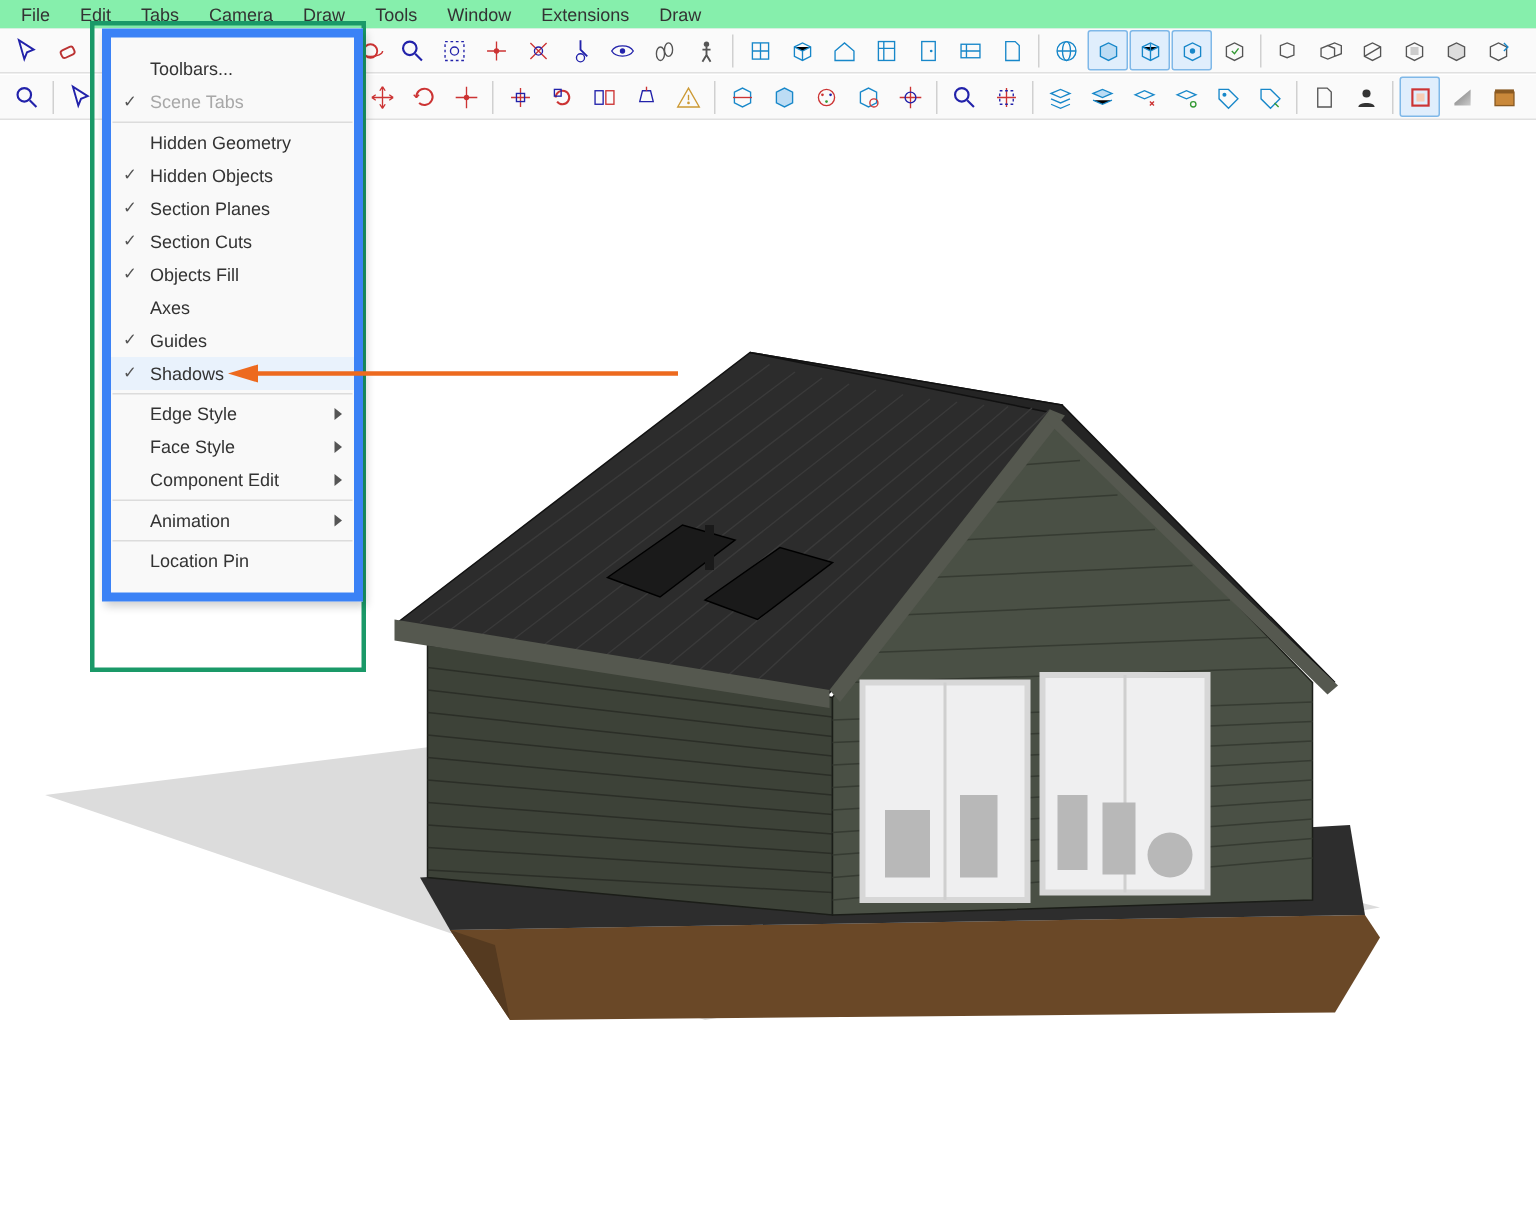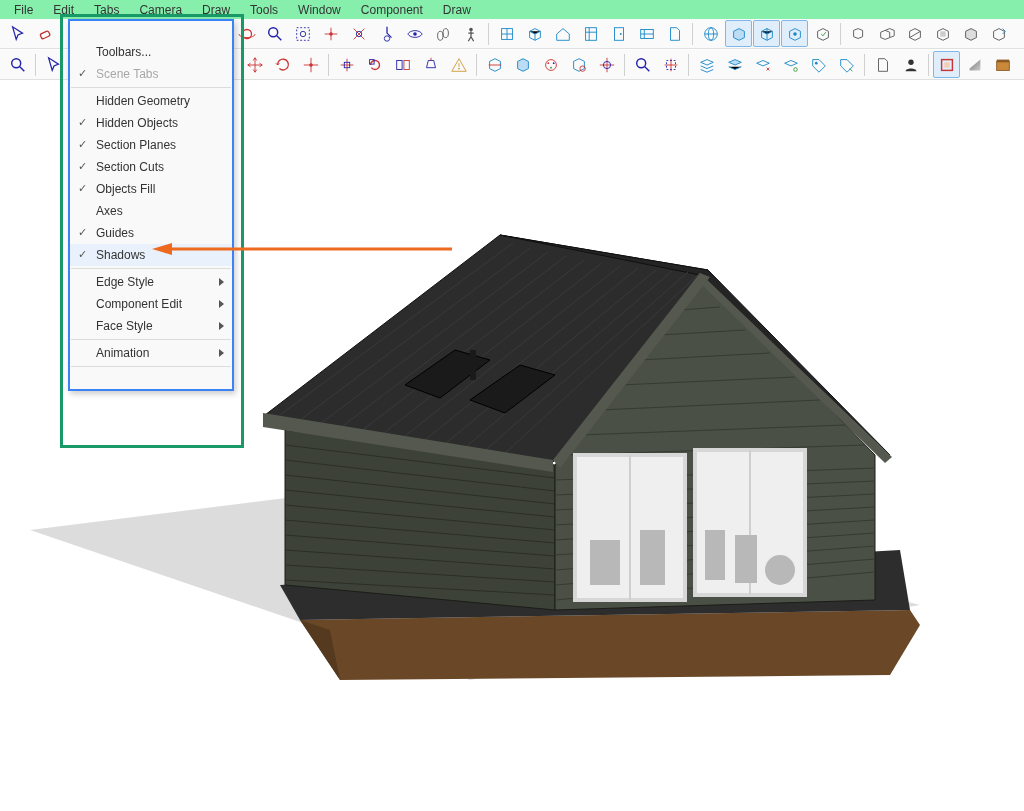--- a/index.html
+++ b/index.html
@@ -16,22 +16,22 @@
     align-items:center;padding:0 4px;gap:1px;}
   .toolrow.r1{top:19px;}
   .toolrow.r2{top:50px;}
   .tb{width:25px;height:25px;display:flex;align-items:center;justify-content:center;
     border:1px solid transparent;border-radius:2px;flex:0 0 auto;}
   .tb.active{border-color:#7fb8e8;background:#e0eefc;}
   .tb svg{width:18px;height:18px;}
   .sep{width:1px;height:22px;background:#d0d0d0;margin:0 3px;flex:0 0 auto;}
   
   .dropmenu{position:absolute;left:68px;top:19px;width:162px;
-    background:#f9f9f9;border:2px solid #3b82f6;
-    box-shadow:2px 3px 6px rgba(0,0,0,.2);padding:20px 0;z-index:10;}
+    background:#f9f9f9;border:6px solid #3b82f6;
+    box-shadow:2px 3px 6px rgba(0,0,0,.2);padding:10px 0;z-index:10;}
   .dropmenu .mi{position:relative;height:22px;display:flex;align-items:center;
     padding:0 20px 0 26px;cursor:default;}
   .dropmenu .mi.hi{background:#e9f2fc;}
   .dropmenu .mi.dis{color:#a8a8a8;}
   .dropmenu .chk{position:absolute;left:8px;top:4px;font-size:11px;color:#555;}
   .dropmenu .arr{position:absolute;right:8px;top:7px;width:0;height:0;
     border-top:4px solid transparent;border-bottom:4px solid transparent;
     border-left:5px solid #555;}
   .dropmenu hr{border:none;border-top:1px solid #dcdcdc;margin:2px 1px;}
   
@@ -47,21 +47,21 @@
 <body>
 
 <div class="menubar">
   <span class="m">File</span>
   <span class="m">Edit</span>
   <span class="m">Tabs</span>
   <span class="m">Camera</span>
   <span class="m">Draw</span>
   <span class="m">Tools</span>
   <span class="m">Window</span>
-  <span class="m">Component</span>
+  <span class="m">Extensions</span>
   <span class="m">Draw</span>
 </div>
 
 <div class="toolrow r1">
   <div class="tb">
       <svg viewBox="0 0 20 20">
         <path d="M4 2l4 14 2-5 5-2z" fill="none" stroke="#22a" stroke-width="1.4"></path>
       </svg>
     </div>
   <div class="tb">
@@ -463,33 +463,36 @@
   <div class="mi hi">
       <span class="chk">✓</span>
       <span>Shadows</span>
     </div>
   <hr>
   <div class="mi">
       <span>Edge Style</span>
       <span class="arr"></span>
     </div>
   <div class="mi">
+      <span>Face Style</span>
+      <span class="arr"></span>
+    </div>
+  <div class="mi">
       <span>Component Edit</span>
       <span class="arr"></span>
     </div>
-  <div class="mi">
-      <span>Face Style</span>
-      <span class="arr"></span>
-    </div>
   <hr>
   <div class="mi">
       <span>Animation</span>
       <span class="arr"></span>
     </div>
   <hr>
+  <div class="mi">
+      <span>Location Pin</span>
+    </div>
 </div>
 
 <div class="viewport">
 <svg viewBox="0 0 1024 731" width="1024" height="731">
 
   <polygon points="30,450 430,400 920,525 470,600" fill="#dcdcdc"></polygon>
 
   <polygon points="300,540 910,530 920,545 890,595 340,600" fill="#6a4827"></polygon>
   <polygon points="300,540 340,600 330,550" fill="#553a20"></polygon>
 

